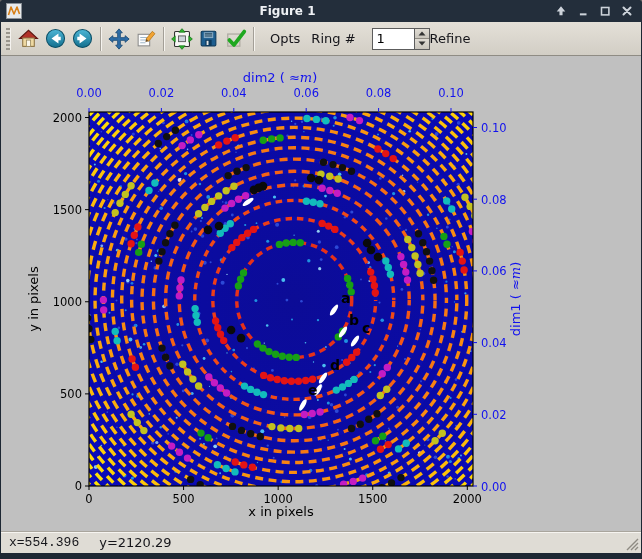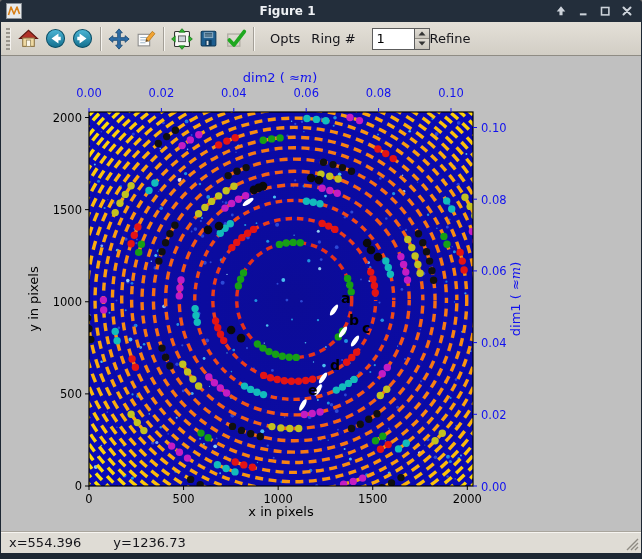--- a/index.html
+++ b/index.html
@@ -33,21 +33,21 @@
   .spin-btns{width:16px;display:flex;flex-direction:column;border:1px solid #5c5c5c;}
   .spin-btn{flex:1;background:linear-gradient(#e0dcd4,#c9c5bc);display:flex;align-items:center;justify-content:center;border:none;padding:0;}
   .spin-btn + .spin-btn{border-top:1px solid #8f8b83;}
   .spin-btn svg{display:block;}
   .canvas-wrap{margin:0 1px;height:475px;background:#c0c0c0;}
   .statusbar{
     margin:0 1px;height:22px;background:#dfdcd5;border-top:1px solid #a9a59d;
     box-shadow:inset 0 1px 0 #f6f4f0;display:flex;align-items:center;
     padding:0 8px;font-size:13px;color:#15151a;position:relative;
   }
-  .status-x{margin-right:32px;}
+  .status-x{margin-right:20px;font-family:Liberation Mono, monospace;}
   .resize-grip{position:absolute;right:2px;bottom:2px;}
 </style>
 </head>
 <body>
 
 <div class="window">
 
   <div class="titlebar">
     <svg class="app-icon" viewBox="0 0 16 16">
       <rect x="0.5" y="0.5" width="15" height="15" fill="#e7eaec" stroke="#8a9096"></rect>
@@ -840,19 +840,19 @@
           <line x1="472" y1="71.5" x2="476" y2="71.5" stroke="#1212ee"></line>
           <text x="480" y="76" text-anchor="start" font-size="11.5" fill="#1212ee">0.10</text>
         </g>
         <text font-size="13" fill="#1212ee" x="279" y="26" text-anchor="middle"><tspan>dim2 ( ≈</tspan><tspan font-style="italic" font-family="&quot;DejaVu Serif&quot;,serif">m</tspan><tspan>)</tspan></text>
         <text font-size="13" fill="#1212ee" x="519" y="243" text-anchor="middle" transform="rotate(-90 519 243)"><tspan>dim1 ( ≈</tspan><tspan font-style="italic" font-family="&quot;DejaVu Serif&quot;,serif">m</tspan><tspan>)</tspan></text>
       </svg>
   </div>
 
   <div class="statusbar">
     <span class="status-x">x=554.396</span>
-    <span>y=1236.73</span>
+    <span>y=2120.29</span>
     <svg class="resize-grip" width="13" height="13" viewBox="0 0 13 13">
       <path d="M12,1 L1,12 M12,5 L5,12 M12,9 L9,12" stroke="#8f8b83" stroke-width="1.4"></path>
     </svg>
   </div>
 
 </div>
 
 </body></html>

